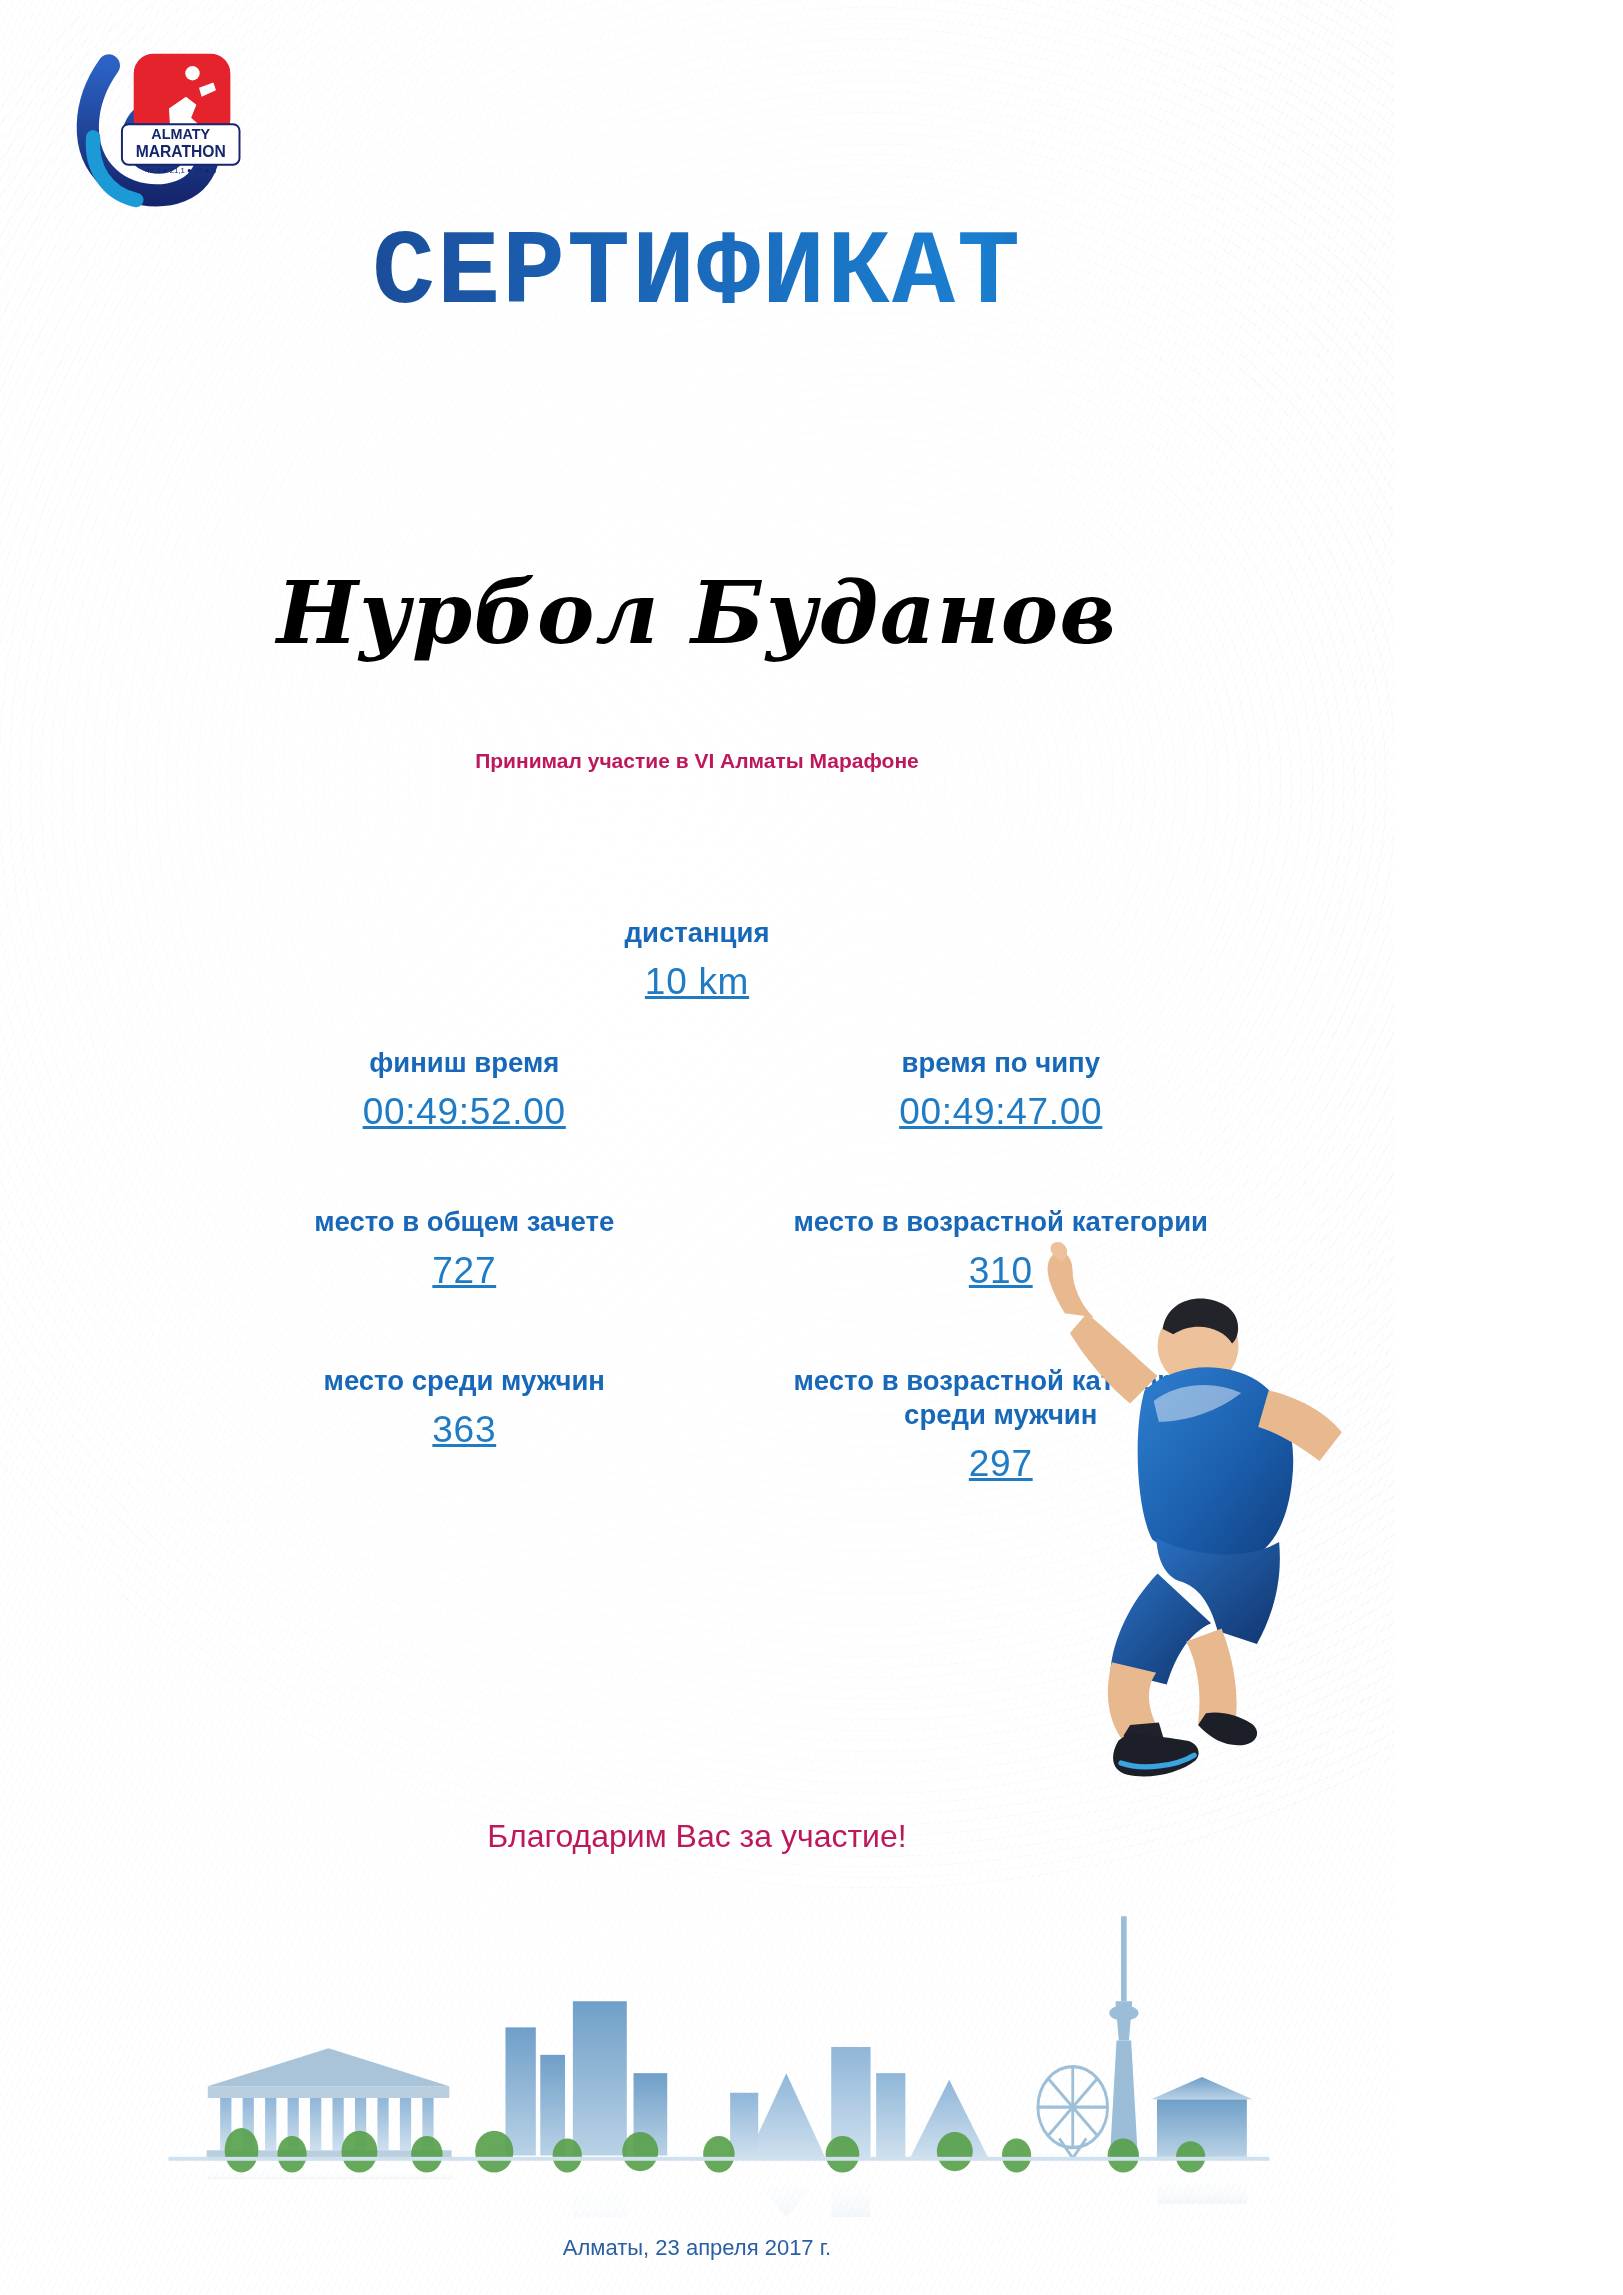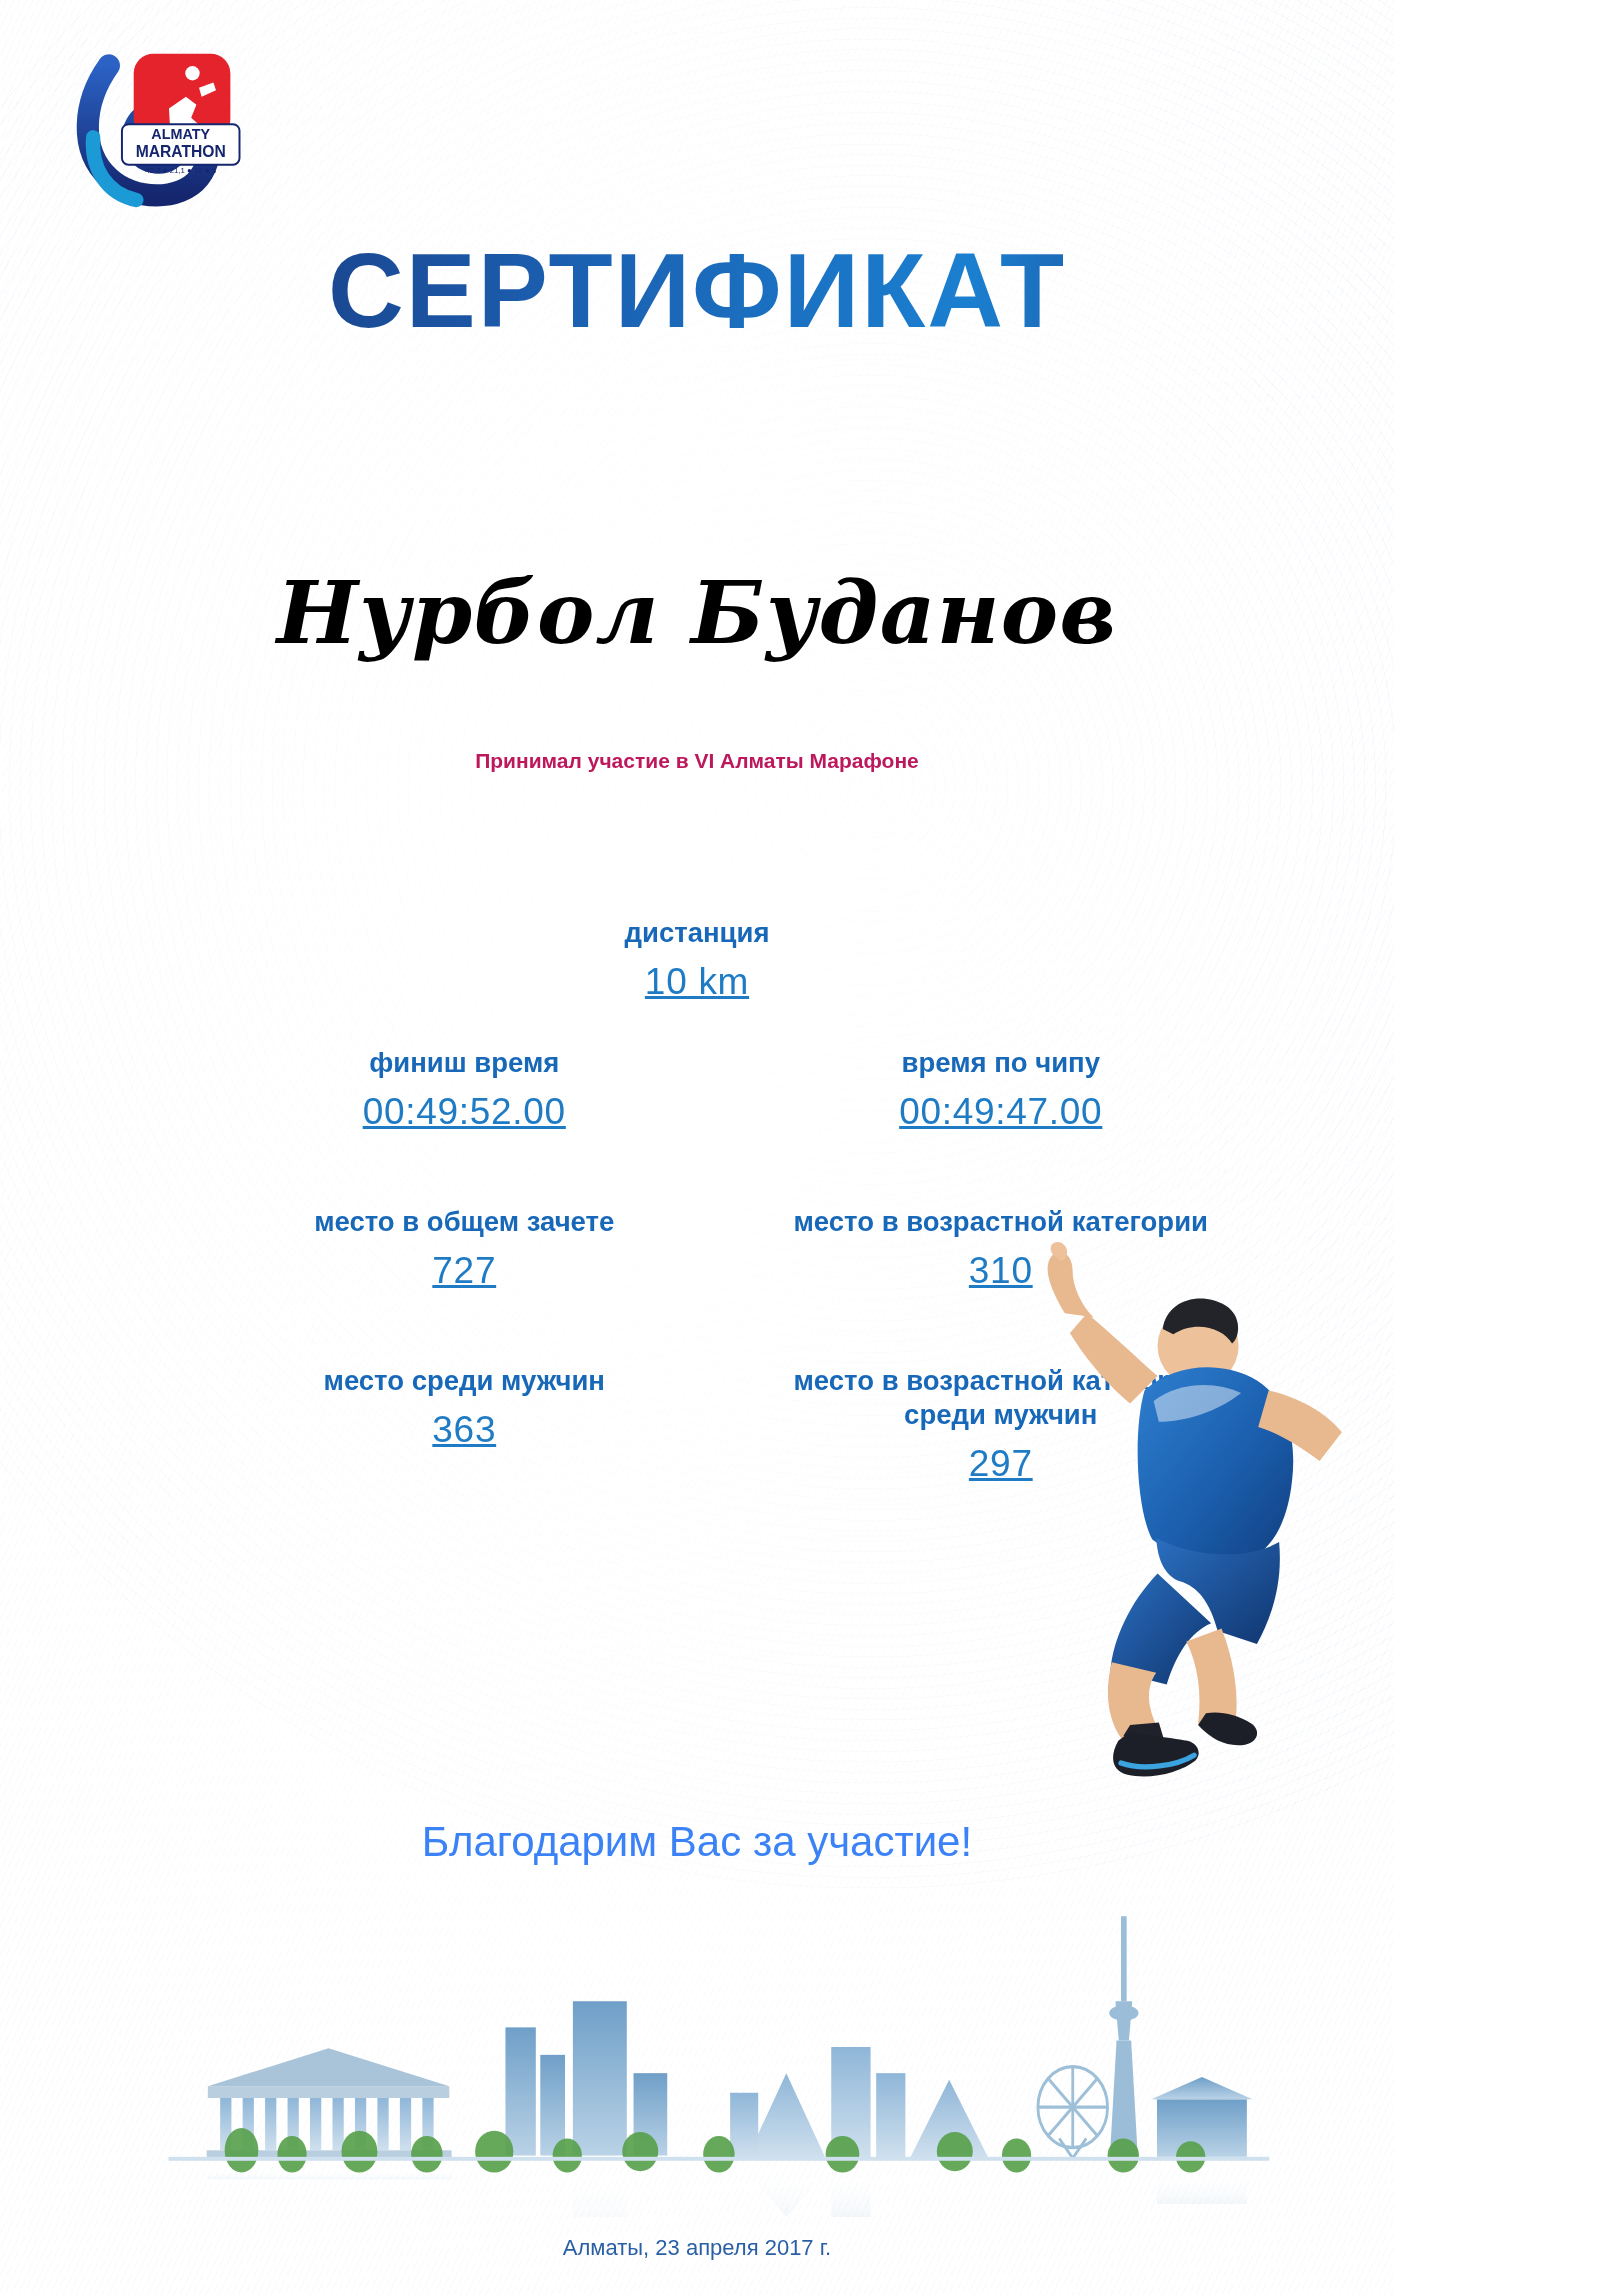--- a/index.html
+++ b/index.html
@@ -65,31 +65,31 @@
 
   
   .title-block {
     position: absolute;
     left: 0;
     right: 0;
     top: 222px;
     text-align: center;
   }
   .title-main {
-    font-family: Liberation Sans, sans-serif;
+    font-family: Liberation Mono, monospace;
     font-weight: bold;
     font-size: 105px;
     letter-spacing: 2px;
     line-height: 1;
     background: linear-gradient(90deg, #1b2a6b 0%, #1b5fb0 40%, #1b7fd0 70%, #1b2a6b 100%);
     -webkit-background-clip: text;
     background-clip: text;
     color: #16489c;
     -webkit-text-fill-color: transparent;
-    margin: 16px;
+    margin: 0;
   }
   .title-sub {
     font-family: "Liberation Sans", sans-serif;
     font-weight: bold;
     font-size: 51px;
     letter-spacing: 1.3px;
     color: #1c3f9a;
     margin: 14.4px 0 0 0;
     padding-right: 98px;
   }
@@ -163,22 +163,22 @@
     box-sizing: border-box;
   }
   .stat-cell.narrow-label .stat-label { max-width: 419px; margin: 0 auto; }
 
   .thanks {
     position: absolute;
     left: 0;
     right: 0;
     top: 1818px;
     text-align: center;
-    font-size: 42px;
-    color: #3b82f6;
+    font-size: 32px;
+    color: #be185d;
   }
 
   .footer-date {
     position: absolute;
     left: 0;
     right: 0;
     bottom: 34px;
     text-align: center;
     font-size: 22px;
     color: #2a5fa5;

